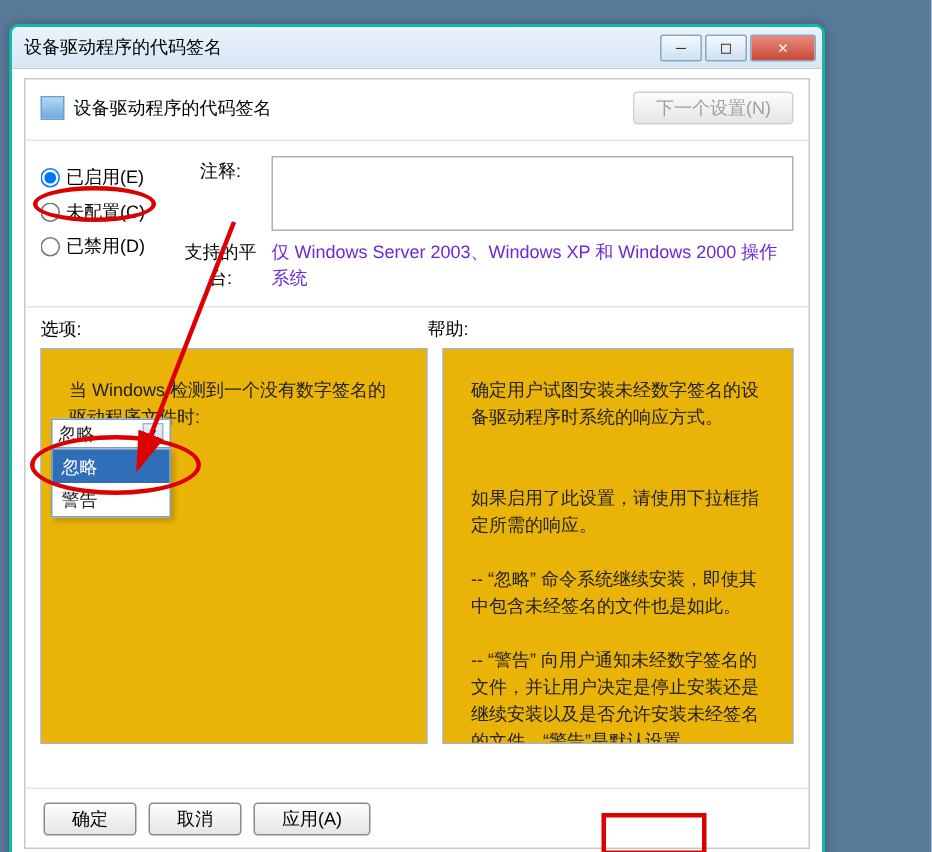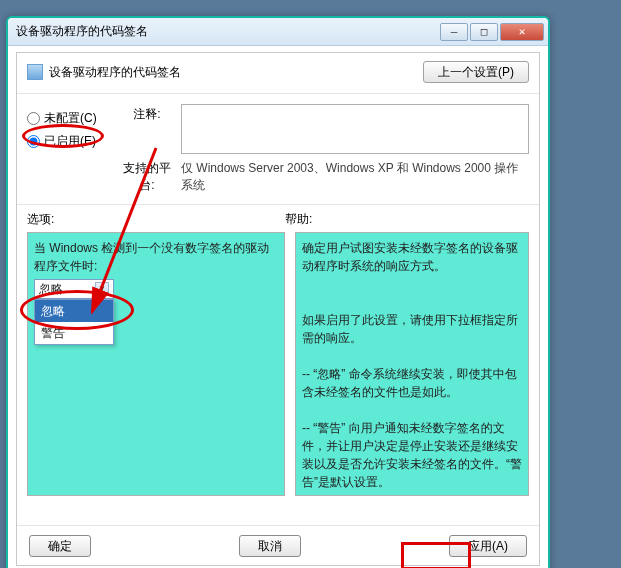--- a/index.html
+++ b/index.html
@@ -17,34 +17,34 @@
 .hbtn{height:22px;padding:0 14px;background:linear-gradient(#fdfdfd,#e5e5e5);border:1px solid #a0a0a0;border-radius:3px;margin-left:6px;line-height:20px}
 .hbtn.dis{color:#a0a0a0;border-color:#cfcfcf}
 .cfg{display:flex;padding:6px 10px 0 10px}
 .cfg .radios{width:92px;padding-top:4px}
 .cfg .radios label{display:flex;align-items:center;margin:6px 0}
 .cfg .radios input{margin-right:4px}
 .cfg .right{flex:1}
 .cfg .row{display:flex;margin:4px 0}
 .cfg .row .rl{width:62px;text-align:center;padding-right:6px;padding-top:2px}
 .comment{flex:1;height:50px;border:1px solid #b0b0b0;background:#fff;resize:none;padding:2px}
-.platdesc{flex:1;padding-top:2px;color:#404040}
+.platdesc{flex:1;padding-top:2px;color:#6d28d9}
 .sep{height:1px;background:#e5e5e5;margin:6px 0}
 .labels{display:flex;padding:0 10px}
 .labels .l1{width:258px}
 .panes{display:flex;padding:4px 10px 0 10px;gap:10px}
-.pane{border:1px solid #b0b0b0;background:#5eead4;padding:6px;font-size:12px;line-height:1.5;color:#222}
+.pane{border:1px solid #b0b0b0;background:#eab308;padding:18px;font-size:12px;line-height:1.5;color:#222}
 .pane.left{width:258px;height:264px;position:relative}
 .pane.right{flex:1;height:264px;overflow:hidden}
 .combo{position:absolute;left:6px;top:46px;width:80px;height:20px;border:1px solid #7a9ec8;background:#fff;display:flex;align-items:center;padding:0 4px}
 .combo .arr{margin-left:auto;width:14px;height:14px;background:linear-gradient(#eaf1fa,#c7dbef);border:1px solid #9ab8d6;display:flex;align-items:center;justify-content:center;font-size:9px}
 .drop{position:absolute;left:6px;top:66px;width:80px;border:1px solid #7a9ec8;background:#fff;box-shadow:2px 2px 4px rgba(0,0,0,.2)}
 .drop .opt{padding:2px 6px}
 .drop .opt.sel{background:#2f6fb8;color:#fff}
-.footer{position:absolute;left:0;right:0;bottom:0;height:40px;border-top:1px solid #e5e5e5;display:flex;align-items:center;justify-content:space-between;padding:0 12px;gap:8px}
+.footer{position:absolute;left:0;right:0;bottom:0;height:40px;border-top:1px solid #e5e5e5;display:flex;align-items:center;justify-content:flex-start;padding:0 12px;gap:8px}
 .btn{height:22px;padding:0 18px;background:linear-gradient(#fdfdfd,#e5e5e5);border:1px solid #8a8a8a;border-radius:3px;line-height:20px}
 .ann-oval{position:absolute;border:3px solid #d00;border-radius:50%;pointer-events:none}
 .ann-rect{position:absolute;border:3px solid #d00;pointer-events:none}
 svg.arrow{position:absolute;pointer-events:none}
 </style>
 </head>
 <body>
 
 <div class="win">
   <div class="titlebar">
@@ -53,32 +53,36 @@
       <div class="tbtn">—</div>
       <div class="tbtn">□</div>
       <div class="tbtn close">✕</div>
     </div>
   </div>
 
   <div class="inner">
     <div class="hdrrow">
       <div class="ico"></div>
       <span class="lbl">设备驱动程序的代码签名</span>
-      <button class="hbtn"><span>上一个设置(P)</span></button>
+      <button class="hbtn dis"><span>下一个设置(N)</span></button>
     </div>
 
     <div class="cfg">
       <div class="radios">
         <label>
+            <input type="radio" name="st" checked="" style=""> 
+            <span>已启用(E)</span>
+          </label>
+        <label>
             <input type="radio" name="st" style=""> 
             <span>未配置(C)</span>
           </label>
         <label>
-            <input type="radio" name="st" checked="" style=""> 
-            <span>已启用(E)</span>
+            <input type="radio" name="st" style=""> 
+            <span>已禁用(D)</span>
           </label>
       </div>
       <div class="right">
         <div class="row">
           <div class="rl">注释:</div>
           <textarea class="comment" style=""></textarea>
         </div>
         <div class="row">
           <div class="rl">支持的平台:</div>
           <div class="platdesc">仅 Windows Server 2003、Windows XP 和 Windows 2000 操作系统</div>

